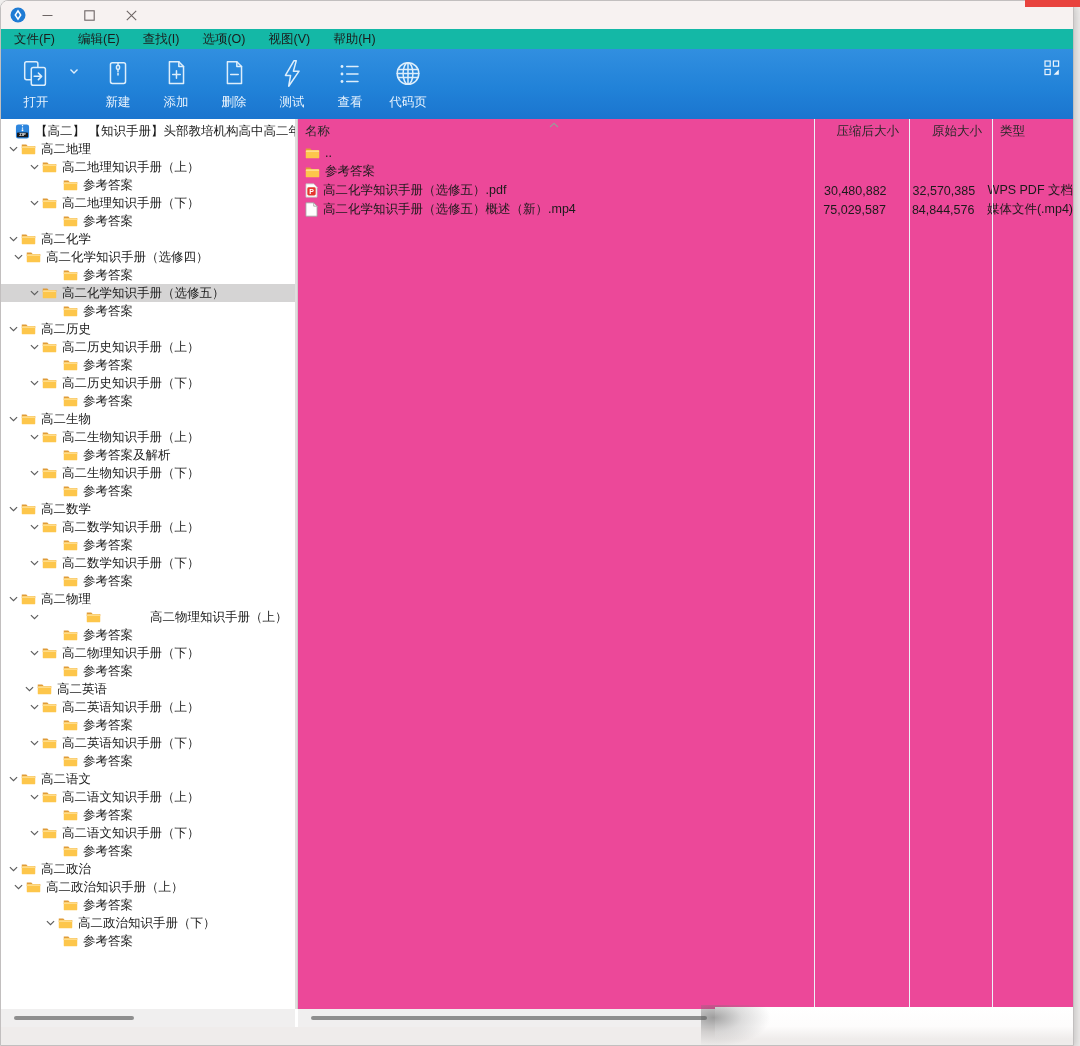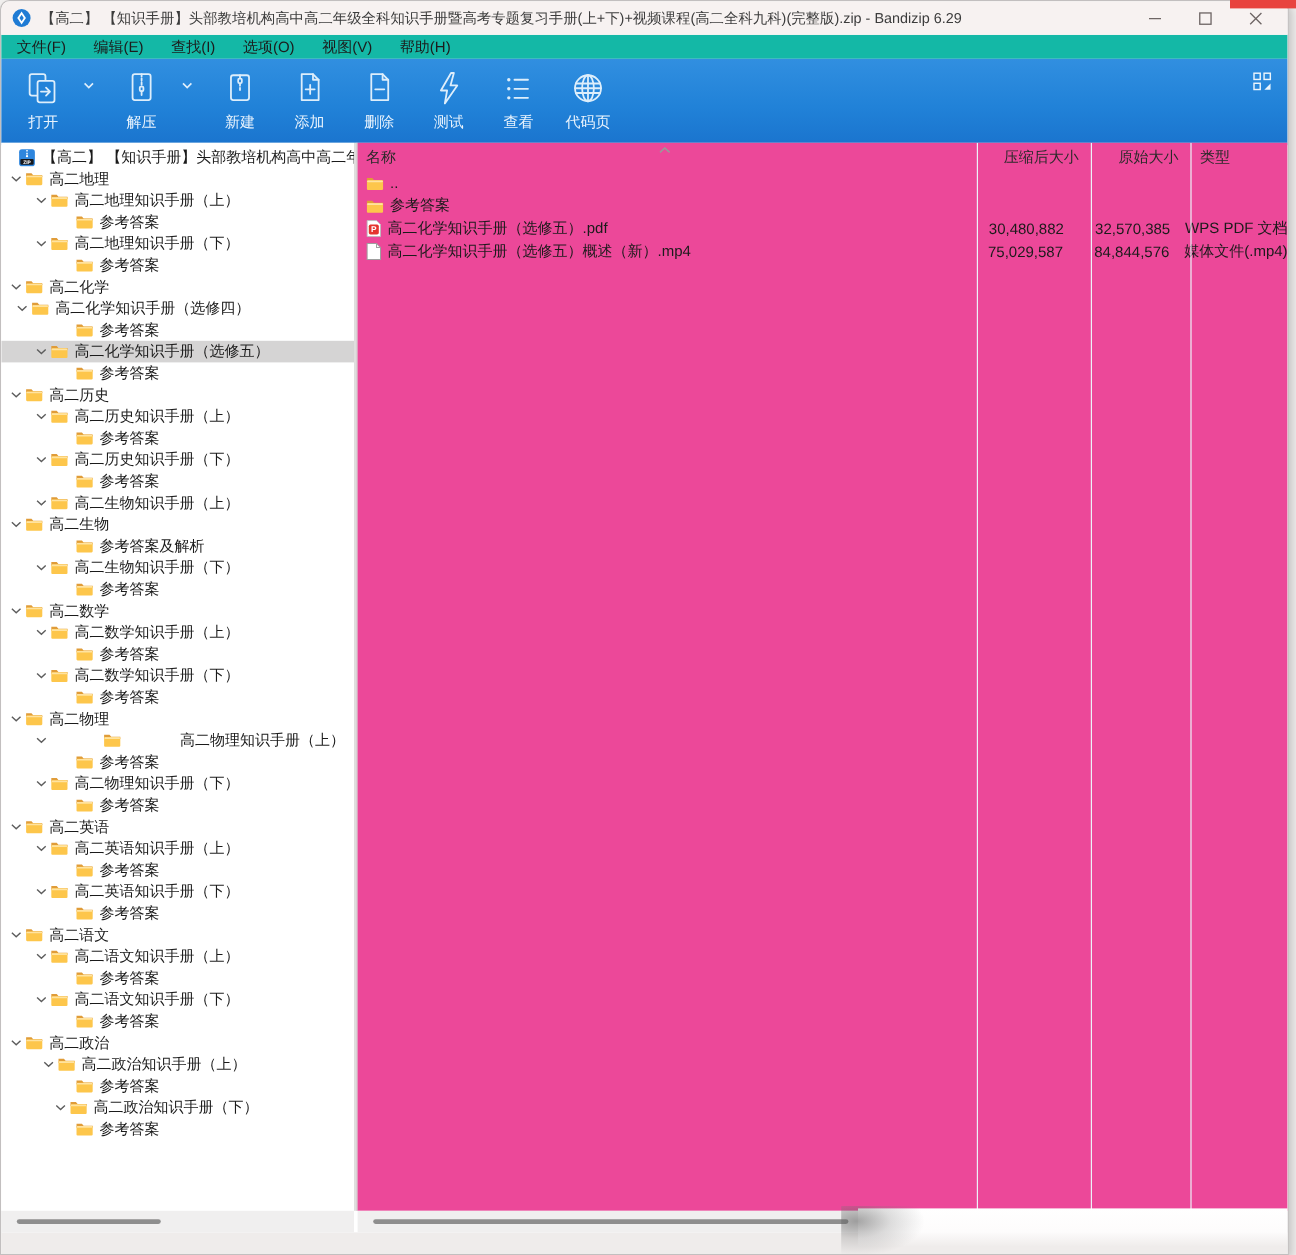--- a/index.html
+++ b/index.html
@@ -64,21 +64,20 @@
 <div class="window">
 
   <div class="titlebar">
     <span class="app-logo">
       <svg width="16" height="16" viewBox="0 0 16 16">
           <circle cx="8" cy="8" r="7.5" fill="#1f7bd4"></circle>
           <path d="M8 2.6 L11.6 8 L8 13.4 L4.4 8 Z" fill="#ffffff"></path>
           <path d="M8 5.2 L9.8 8 L8 10.8 L6.2 8 Z" fill="#1f7bd4"></path>
         </svg>
     </span>
-    <span class="title-text">【高二】 【知识手册】头部教培机构高中高二年级全科知识手册暨高考专题复习手册(上+下)+视频课程(高二全科九科)(完整版).zip - Bandizip 6.29</span>
     <span class="win-controls">
       <span class="win-btn">
         <svg width="11" height="11" viewBox="0 0 11 11">
             <path d="M0.5 5.5 h10" stroke="#6e6665" stroke-width="1.1" fill="none"></path>
           </svg>
       </span>
       <span class="win-btn">
         <svg width="11" height="11" viewBox="0 0 11 11">
             <rect x="0.8" y="0.8" width="9.4" height="9.4" fill="none" stroke="#6e6665" stroke-width="1.1"></rect>
           </svg>
@@ -118,40 +117,20 @@
           <svg viewBox="0 0 10 7" width="10" height="7">
             <polyline points="1.5,1.5 5,5 8.5,1.5" fill="none" stroke="#dfeefb" stroke-width="1.4"></polyline>
           </svg>
         </span>
       </span>
       <span class="tb-group">
         <span class="tb-btn">
           <span class="ticon">
             <svg viewBox="0 0 34 34" width="32" height="32">
               <g fill="none" stroke="#ddeefb" stroke-width="1.6" stroke-linecap="round" stroke-linejoin="round">
-                <rect x="9" y="4" width="16" height="23" rx="2"></rect>
-                <path d="M17 4 v10" stroke-dasharray="2 1.7"></path>
-                <rect x="15.4" y="15" width="3.2" height="4" rx="1"></rect>
-                <path d="M17 19 v3.5"></path>
-              </g>
-            </svg>
-          </span>
-          <span class="tb-label">解压</span>
-        </span>
-        <span class="tb-dd">
-          <svg viewBox="0 0 10 7" width="10" height="7">
-            <polyline points="1.5,1.5 5,5 8.5,1.5" fill="none" stroke="#dfeefb" stroke-width="1.4"></polyline>
-          </svg>
-        </span>
-      </span>
-      <span class="tb-group">
-        <span class="tb-btn">
-          <span class="ticon">
-            <svg viewBox="0 0 34 34" width="32" height="32">
-              <g fill="none" stroke="#ddeefb" stroke-width="1.6" stroke-linecap="round" stroke-linejoin="round">
                 <rect x="9" y="5" width="16" height="22" rx="2"></rect>
                 <path d="M17 5 v14" stroke-dasharray="2 1.7"></path>
                 <rect x="15.4" y="8" width="3.2" height="4" rx="1" fill="#2182d8"></rect>
               </g>
             </svg>
           </span>
           <span class="tb-label">新建</span>
         </span>
       </span>
       <span class="tb-group">
@@ -447,75 +426,142 @@
           <span class="chev-slot"></span>
           <span class="ic">
             <svg viewBox="0 0 16 13" width="15" height="12">
               <path d="M0.7 1.5 h4.9 l1.5 1.8 h8.2 v1.6 H0.7 Z" fill="#e09c38"></path>
               <rect x="0.7" y="3.5" width="14.6" height="8.8" rx="1" fill="#fdc64b"></rect>
               <rect x="0.9" y="3.7" width="14.2" height="1.5" rx="0.7" fill="#ffe3a0"></rect>
             </svg>
           </span>
           <span>参考答案</span>
         </div>
+        <div class="tree-row" style="padding-left: 4px;">
+          <span class="chev-slot">
+            <svg viewBox="0 0 10 6" width="9" height="6">
+              <polyline points="1,1 5,4.8 9,1" fill="none" stroke="#5d5d5d" stroke-width="1.3"></polyline>
+            </svg>
+          </span>
+          <span class="ic">
+            <svg viewBox="0 0 16 13" width="15" height="12">
+              <path d="M0.7 1.5 h4.9 l1.5 1.8 h8.2 v1.6 H0.7 Z" fill="#e09c38"></path>
+              <rect x="0.7" y="3.5" width="14.6" height="8.8" rx="1" fill="#fdc64b"></rect>
+              <rect x="0.9" y="3.7" width="14.2" height="1.5" rx="0.7" fill="#ffe3a0"></rect>
+            </svg>
+          </span>
+          <span>高二生物</span>
+        </div>
         <div class="tree-row" style="padding-left: 25px;">
           <span class="chev-slot">
             <svg viewBox="0 0 10 6" width="9" height="6">
               <polyline points="1,1 5,4.8 9,1" fill="none" stroke="#5d5d5d" stroke-width="1.3"></polyline>
             </svg>
           </span>
           <span class="ic">
             <svg viewBox="0 0 16 13" width="15" height="12">
               <path d="M0.7 1.5 h4.9 l1.5 1.8 h8.2 v1.6 H0.7 Z" fill="#e09c38"></path>
               <rect x="0.7" y="3.5" width="14.6" height="8.8" rx="1" fill="#fdc64b"></rect>
               <rect x="0.9" y="3.7" width="14.2" height="1.5" rx="0.7" fill="#ffe3a0"></rect>
             </svg>
           </span>
           <span>高二生物知识手册（上）</span>
         </div>
+        <div class="tree-row" style="padding-left: 46px;">
+          <span class="chev-slot"></span>
+          <span class="ic">
+            <svg viewBox="0 0 16 13" width="15" height="12">
+              <path d="M0.7 1.5 h4.9 l1.5 1.8 h8.2 v1.6 H0.7 Z" fill="#e09c38"></path>
+              <rect x="0.7" y="3.5" width="14.6" height="8.8" rx="1" fill="#fdc64b"></rect>
+              <rect x="0.9" y="3.7" width="14.2" height="1.5" rx="0.7" fill="#ffe3a0"></rect>
+            </svg>
+          </span>
+          <span>参考答案及解析</span>
+        </div>
+        <div class="tree-row" style="padding-left: 25px;">
+          <span class="chev-slot">
+            <svg viewBox="0 0 10 6" width="9" height="6">
+              <polyline points="1,1 5,4.8 9,1" fill="none" stroke="#5d5d5d" stroke-width="1.3"></polyline>
+            </svg>
+          </span>
+          <span class="ic">
+            <svg viewBox="0 0 16 13" width="15" height="12">
+              <path d="M0.7 1.5 h4.9 l1.5 1.8 h8.2 v1.6 H0.7 Z" fill="#e09c38"></path>
+              <rect x="0.7" y="3.5" width="14.6" height="8.8" rx="1" fill="#fdc64b"></rect>
+              <rect x="0.9" y="3.7" width="14.2" height="1.5" rx="0.7" fill="#ffe3a0"></rect>
+            </svg>
+          </span>
+          <span>高二生物知识手册（下）</span>
+        </div>
+        <div class="tree-row" style="padding-left: 46px;">
+          <span class="chev-slot"></span>
+          <span class="ic">
+            <svg viewBox="0 0 16 13" width="15" height="12">
+              <path d="M0.7 1.5 h4.9 l1.5 1.8 h8.2 v1.6 H0.7 Z" fill="#e09c38"></path>
+              <rect x="0.7" y="3.5" width="14.6" height="8.8" rx="1" fill="#fdc64b"></rect>
+              <rect x="0.9" y="3.7" width="14.2" height="1.5" rx="0.7" fill="#ffe3a0"></rect>
+            </svg>
+          </span>
+          <span>参考答案</span>
+        </div>
         <div class="tree-row" style="padding-left: 4px;">
           <span class="chev-slot">
             <svg viewBox="0 0 10 6" width="9" height="6">
               <polyline points="1,1 5,4.8 9,1" fill="none" stroke="#5d5d5d" stroke-width="1.3"></polyline>
             </svg>
           </span>
           <span class="ic">
             <svg viewBox="0 0 16 13" width="15" height="12">
               <path d="M0.7 1.5 h4.9 l1.5 1.8 h8.2 v1.6 H0.7 Z" fill="#e09c38"></path>
               <rect x="0.7" y="3.5" width="14.6" height="8.8" rx="1" fill="#fdc64b"></rect>
               <rect x="0.9" y="3.7" width="14.2" height="1.5" rx="0.7" fill="#ffe3a0"></rect>
             </svg>
           </span>
-          <span>高二生物</span>
-        </div>
-        <div class="tree-row" style="padding-left: 46px;">
-          <span class="chev-slot"></span>
-          <span class="ic">
-            <svg viewBox="0 0 16 13" width="15" height="12">
-              <path d="M0.7 1.5 h4.9 l1.5 1.8 h8.2 v1.6 H0.7 Z" fill="#e09c38"></path>
-              <rect x="0.7" y="3.5" width="14.6" height="8.8" rx="1" fill="#fdc64b"></rect>
-              <rect x="0.9" y="3.7" width="14.2" height="1.5" rx="0.7" fill="#ffe3a0"></rect>
-            </svg>
-          </span>
-          <span>参考答案及解析</span>
-        </div>
-        <div class="tree-row" style="padding-left: 25px;">
-          <span class="chev-slot">
-            <svg viewBox="0 0 10 6" width="9" height="6">
-              <polyline points="1,1 5,4.8 9,1" fill="none" stroke="#5d5d5d" stroke-width="1.3"></polyline>
-            </svg>
-          </span>
-          <span class="ic">
-            <svg viewBox="0 0 16 13" width="15" height="12">
-              <path d="M0.7 1.5 h4.9 l1.5 1.8 h8.2 v1.6 H0.7 Z" fill="#e09c38"></path>
-              <rect x="0.7" y="3.5" width="14.6" height="8.8" rx="1" fill="#fdc64b"></rect>
-              <rect x="0.9" y="3.7" width="14.2" height="1.5" rx="0.7" fill="#ffe3a0"></rect>
-            </svg>
-          </span>
-          <span>高二生物知识手册（下）</span>
+          <span>高二数学</span>
+        </div>
+        <div class="tree-row" style="padding-left: 25px;">
+          <span class="chev-slot">
+            <svg viewBox="0 0 10 6" width="9" height="6">
+              <polyline points="1,1 5,4.8 9,1" fill="none" stroke="#5d5d5d" stroke-width="1.3"></polyline>
+            </svg>
+          </span>
+          <span class="ic">
+            <svg viewBox="0 0 16 13" width="15" height="12">
+              <path d="M0.7 1.5 h4.9 l1.5 1.8 h8.2 v1.6 H0.7 Z" fill="#e09c38"></path>
+              <rect x="0.7" y="3.5" width="14.6" height="8.8" rx="1" fill="#fdc64b"></rect>
+              <rect x="0.9" y="3.7" width="14.2" height="1.5" rx="0.7" fill="#ffe3a0"></rect>
+            </svg>
+          </span>
+          <span>高二数学知识手册（上）</span>
+        </div>
+        <div class="tree-row" style="padding-left: 46px;">
+          <span class="chev-slot"></span>
+          <span class="ic">
+            <svg viewBox="0 0 16 13" width="15" height="12">
+              <path d="M0.7 1.5 h4.9 l1.5 1.8 h8.2 v1.6 H0.7 Z" fill="#e09c38"></path>
+              <rect x="0.7" y="3.5" width="14.6" height="8.8" rx="1" fill="#fdc64b"></rect>
+              <rect x="0.9" y="3.7" width="14.2" height="1.5" rx="0.7" fill="#ffe3a0"></rect>
+            </svg>
+          </span>
+          <span>参考答案</span>
+        </div>
+        <div class="tree-row" style="padding-left: 25px;">
+          <span class="chev-slot">
+            <svg viewBox="0 0 10 6" width="9" height="6">
+              <polyline points="1,1 5,4.8 9,1" fill="none" stroke="#5d5d5d" stroke-width="1.3"></polyline>
+            </svg>
+          </span>
+          <span class="ic">
+            <svg viewBox="0 0 16 13" width="15" height="12">
+              <path d="M0.7 1.5 h4.9 l1.5 1.8 h8.2 v1.6 H0.7 Z" fill="#e09c38"></path>
+              <rect x="0.7" y="3.5" width="14.6" height="8.8" rx="1" fill="#fdc64b"></rect>
+              <rect x="0.9" y="3.7" width="14.2" height="1.5" rx="0.7" fill="#ffe3a0"></rect>
+            </svg>
+          </span>
+          <span>高二数学知识手册（下）</span>
         </div>
         <div class="tree-row" style="padding-left: 46px;">
           <span class="chev-slot"></span>
           <span class="ic">
             <svg viewBox="0 0 16 13" width="15" height="12">
               <path d="M0.7 1.5 h4.9 l1.5 1.8 h8.2 v1.6 H0.7 Z" fill="#e09c38"></path>
               <rect x="0.7" y="3.5" width="14.6" height="8.8" rx="1" fill="#fdc64b"></rect>
               <rect x="0.9" y="3.7" width="14.2" height="1.5" rx="0.7" fill="#ffe3a0"></rect>
             </svg>
           </span>
@@ -527,62 +573,129 @@
               <polyline points="1,1 5,4.8 9,1" fill="none" stroke="#5d5d5d" stroke-width="1.3"></polyline>
             </svg>
           </span>
           <span class="ic">
             <svg viewBox="0 0 16 13" width="15" height="12">
               <path d="M0.7 1.5 h4.9 l1.5 1.8 h8.2 v1.6 H0.7 Z" fill="#e09c38"></path>
               <rect x="0.7" y="3.5" width="14.6" height="8.8" rx="1" fill="#fdc64b"></rect>
               <rect x="0.9" y="3.7" width="14.2" height="1.5" rx="0.7" fill="#ffe3a0"></rect>
             </svg>
           </span>
-          <span>高二数学</span>
-        </div>
-        <div class="tree-row" style="padding-left: 25px;">
-          <span class="chev-slot">
-            <svg viewBox="0 0 10 6" width="9" height="6">
-              <polyline points="1,1 5,4.8 9,1" fill="none" stroke="#5d5d5d" stroke-width="1.3"></polyline>
-            </svg>
-          </span>
-          <span class="ic">
-            <svg viewBox="0 0 16 13" width="15" height="12">
-              <path d="M0.7 1.5 h4.9 l1.5 1.8 h8.2 v1.6 H0.7 Z" fill="#e09c38"></path>
-              <rect x="0.7" y="3.5" width="14.6" height="8.8" rx="1" fill="#fdc64b"></rect>
-              <rect x="0.9" y="3.7" width="14.2" height="1.5" rx="0.7" fill="#ffe3a0"></rect>
-            </svg>
-          </span>
-          <span>高二数学知识手册（上）</span>
-        </div>
-        <div class="tree-row" style="padding-left: 46px;">
-          <span class="chev-slot"></span>
-          <span class="ic">
-            <svg viewBox="0 0 16 13" width="15" height="12">
-              <path d="M0.7 1.5 h4.9 l1.5 1.8 h8.2 v1.6 H0.7 Z" fill="#e09c38"></path>
-              <rect x="0.7" y="3.5" width="14.6" height="8.8" rx="1" fill="#fdc64b"></rect>
-              <rect x="0.9" y="3.7" width="14.2" height="1.5" rx="0.7" fill="#ffe3a0"></rect>
-            </svg>
-          </span>
-          <span>参考答案</span>
-        </div>
-        <div class="tree-row" style="padding-left: 25px;">
-          <span class="chev-slot">
-            <svg viewBox="0 0 10 6" width="9" height="6">
-              <polyline points="1,1 5,4.8 9,1" fill="none" stroke="#5d5d5d" stroke-width="1.3"></polyline>
-            </svg>
-          </span>
-          <span class="ic">
-            <svg viewBox="0 0 16 13" width="15" height="12">
-              <path d="M0.7 1.5 h4.9 l1.5 1.8 h8.2 v1.6 H0.7 Z" fill="#e09c38"></path>
-              <rect x="0.7" y="3.5" width="14.6" height="8.8" rx="1" fill="#fdc64b"></rect>
-              <rect x="0.9" y="3.7" width="14.2" height="1.5" rx="0.7" fill="#ffe3a0"></rect>
-            </svg>
-          </span>
-          <span>高二数学知识手册（下）</span>
+          <span>高二物理</span>
+        </div>
+        <div class="tree-row" style="padding-left: 25px; gap: 44px;">
+          <span class="chev-slot">
+            <svg viewBox="0 0 10 6" width="9" height="6">
+              <polyline points="1,1 5,4.8 9,1" fill="none" stroke="#5d5d5d" stroke-width="1.3"></polyline>
+            </svg>
+          </span>
+          <span class="ic">
+            <svg viewBox="0 0 16 13" width="15" height="12">
+              <path d="M0.7 1.5 h4.9 l1.5 1.8 h8.2 v1.6 H0.7 Z" fill="#e09c38"></path>
+              <rect x="0.7" y="3.5" width="14.6" height="8.8" rx="1" fill="#fdc64b"></rect>
+              <rect x="0.9" y="3.7" width="14.2" height="1.5" rx="0.7" fill="#ffe3a0"></rect>
+            </svg>
+          </span>
+          <span>高二物理知识手册（上）</span>
+        </div>
+        <div class="tree-row" style="padding-left: 46px;">
+          <span class="chev-slot"></span>
+          <span class="ic">
+            <svg viewBox="0 0 16 13" width="15" height="12">
+              <path d="M0.7 1.5 h4.9 l1.5 1.8 h8.2 v1.6 H0.7 Z" fill="#e09c38"></path>
+              <rect x="0.7" y="3.5" width="14.6" height="8.8" rx="1" fill="#fdc64b"></rect>
+              <rect x="0.9" y="3.7" width="14.2" height="1.5" rx="0.7" fill="#ffe3a0"></rect>
+            </svg>
+          </span>
+          <span>参考答案</span>
+        </div>
+        <div class="tree-row" style="padding-left: 25px;">
+          <span class="chev-slot">
+            <svg viewBox="0 0 10 6" width="9" height="6">
+              <polyline points="1,1 5,4.8 9,1" fill="none" stroke="#5d5d5d" stroke-width="1.3"></polyline>
+            </svg>
+          </span>
+          <span class="ic">
+            <svg viewBox="0 0 16 13" width="15" height="12">
+              <path d="M0.7 1.5 h4.9 l1.5 1.8 h8.2 v1.6 H0.7 Z" fill="#e09c38"></path>
+              <rect x="0.7" y="3.5" width="14.6" height="8.8" rx="1" fill="#fdc64b"></rect>
+              <rect x="0.9" y="3.7" width="14.2" height="1.5" rx="0.7" fill="#ffe3a0"></rect>
+            </svg>
+          </span>
+          <span>高二物理知识手册（下）</span>
+        </div>
+        <div class="tree-row" style="padding-left: 46px;">
+          <span class="chev-slot"></span>
+          <span class="ic">
+            <svg viewBox="0 0 16 13" width="15" height="12">
+              <path d="M0.7 1.5 h4.9 l1.5 1.8 h8.2 v1.6 H0.7 Z" fill="#e09c38"></path>
+              <rect x="0.7" y="3.5" width="14.6" height="8.8" rx="1" fill="#fdc64b"></rect>
+              <rect x="0.9" y="3.7" width="14.2" height="1.5" rx="0.7" fill="#ffe3a0"></rect>
+            </svg>
+          </span>
+          <span>参考答案</span>
+        </div>
+        <div class="tree-row" style="padding-left: 20px;">
+          <span class="chev-slot">
+            <svg viewBox="0 0 10 6" width="9" height="6">
+              <polyline points="1,1 5,4.8 9,1" fill="none" stroke="#5d5d5d" stroke-width="1.3"></polyline>
+            </svg>
+          </span>
+          <span class="ic">
+            <svg viewBox="0 0 16 13" width="15" height="12">
+              <path d="M0.7 1.5 h4.9 l1.5 1.8 h8.2 v1.6 H0.7 Z" fill="#e09c38"></path>
+              <rect x="0.7" y="3.5" width="14.6" height="8.8" rx="1" fill="#fdc64b"></rect>
+              <rect x="0.9" y="3.7" width="14.2" height="1.5" rx="0.7" fill="#ffe3a0"></rect>
+            </svg>
+          </span>
+          <span>高二英语</span>
+        </div>
+        <div class="tree-row" style="padding-left: 25px;">
+          <span class="chev-slot">
+            <svg viewBox="0 0 10 6" width="9" height="6">
+              <polyline points="1,1 5,4.8 9,1" fill="none" stroke="#5d5d5d" stroke-width="1.3"></polyline>
+            </svg>
+          </span>
+          <span class="ic">
+            <svg viewBox="0 0 16 13" width="15" height="12">
+              <path d="M0.7 1.5 h4.9 l1.5 1.8 h8.2 v1.6 H0.7 Z" fill="#e09c38"></path>
+              <rect x="0.7" y="3.5" width="14.6" height="8.8" rx="1" fill="#fdc64b"></rect>
+              <rect x="0.9" y="3.7" width="14.2" height="1.5" rx="0.7" fill="#ffe3a0"></rect>
+            </svg>
+          </span>
+          <span>高二英语知识手册（上）</span>
+        </div>
+        <div class="tree-row" style="padding-left: 46px;">
+          <span class="chev-slot"></span>
+          <span class="ic">
+            <svg viewBox="0 0 16 13" width="15" height="12">
+              <path d="M0.7 1.5 h4.9 l1.5 1.8 h8.2 v1.6 H0.7 Z" fill="#e09c38"></path>
+              <rect x="0.7" y="3.5" width="14.6" height="8.8" rx="1" fill="#fdc64b"></rect>
+              <rect x="0.9" y="3.7" width="14.2" height="1.5" rx="0.7" fill="#ffe3a0"></rect>
+            </svg>
+          </span>
+          <span>参考答案</span>
+        </div>
+        <div class="tree-row" style="padding-left: 25px;">
+          <span class="chev-slot">
+            <svg viewBox="0 0 10 6" width="9" height="6">
+              <polyline points="1,1 5,4.8 9,1" fill="none" stroke="#5d5d5d" stroke-width="1.3"></polyline>
+            </svg>
+          </span>
+          <span class="ic">
+            <svg viewBox="0 0 16 13" width="15" height="12">
+              <path d="M0.7 1.5 h4.9 l1.5 1.8 h8.2 v1.6 H0.7 Z" fill="#e09c38"></path>
+              <rect x="0.7" y="3.5" width="14.6" height="8.8" rx="1" fill="#fdc64b"></rect>
+              <rect x="0.9" y="3.7" width="14.2" height="1.5" rx="0.7" fill="#ffe3a0"></rect>
+            </svg>
+          </span>
+          <span>高二英语知识手册（下）</span>
         </div>
         <div class="tree-row" style="padding-left: 46px;">
           <span class="chev-slot"></span>
           <span class="ic">
             <svg viewBox="0 0 16 13" width="15" height="12">
               <path d="M0.7 1.5 h4.9 l1.5 1.8 h8.2 v1.6 H0.7 Z" fill="#e09c38"></path>
               <rect x="0.7" y="3.5" width="14.6" height="8.8" rx="1" fill="#fdc64b"></rect>
               <rect x="0.9" y="3.7" width="14.2" height="1.5" rx="0.7" fill="#ffe3a0"></rect>
             </svg>
           </span>
@@ -594,62 +707,62 @@
               <polyline points="1,1 5,4.8 9,1" fill="none" stroke="#5d5d5d" stroke-width="1.3"></polyline>
             </svg>
           </span>
           <span class="ic">
             <svg viewBox="0 0 16 13" width="15" height="12">
               <path d="M0.7 1.5 h4.9 l1.5 1.8 h8.2 v1.6 H0.7 Z" fill="#e09c38"></path>
               <rect x="0.7" y="3.5" width="14.6" height="8.8" rx="1" fill="#fdc64b"></rect>
               <rect x="0.9" y="3.7" width="14.2" height="1.5" rx="0.7" fill="#ffe3a0"></rect>
             </svg>
           </span>
-          <span>高二物理</span>
-        </div>
-        <div class="tree-row" style="padding-left: 25px; gap: 44px;">
-          <span class="chev-slot">
-            <svg viewBox="0 0 10 6" width="9" height="6">
-              <polyline points="1,1 5,4.8 9,1" fill="none" stroke="#5d5d5d" stroke-width="1.3"></polyline>
-            </svg>
-          </span>
-          <span class="ic">
-            <svg viewBox="0 0 16 13" width="15" height="12">
-              <path d="M0.7 1.5 h4.9 l1.5 1.8 h8.2 v1.6 H0.7 Z" fill="#e09c38"></path>
-              <rect x="0.7" y="3.5" width="14.6" height="8.8" rx="1" fill="#fdc64b"></rect>
-              <rect x="0.9" y="3.7" width="14.2" height="1.5" rx="0.7" fill="#ffe3a0"></rect>
-            </svg>
-          </span>
-          <span>高二物理知识手册（上）</span>
-        </div>
-        <div class="tree-row" style="padding-left: 46px;">
-          <span class="chev-slot"></span>
-          <span class="ic">
-            <svg viewBox="0 0 16 13" width="15" height="12">
-              <path d="M0.7 1.5 h4.9 l1.5 1.8 h8.2 v1.6 H0.7 Z" fill="#e09c38"></path>
-              <rect x="0.7" y="3.5" width="14.6" height="8.8" rx="1" fill="#fdc64b"></rect>
-              <rect x="0.9" y="3.7" width="14.2" height="1.5" rx="0.7" fill="#ffe3a0"></rect>
-            </svg>
-          </span>
-          <span>参考答案</span>
-        </div>
-        <div class="tree-row" style="padding-left: 25px;">
-          <span class="chev-slot">
-            <svg viewBox="0 0 10 6" width="9" height="6">
-              <polyline points="1,1 5,4.8 9,1" fill="none" stroke="#5d5d5d" stroke-width="1.3"></polyline>
-            </svg>
-          </span>
-          <span class="ic">
-            <svg viewBox="0 0 16 13" width="15" height="12">
-              <path d="M0.7 1.5 h4.9 l1.5 1.8 h8.2 v1.6 H0.7 Z" fill="#e09c38"></path>
-              <rect x="0.7" y="3.5" width="14.6" height="8.8" rx="1" fill="#fdc64b"></rect>
-              <rect x="0.9" y="3.7" width="14.2" height="1.5" rx="0.7" fill="#ffe3a0"></rect>
-            </svg>
-          </span>
-          <span>高二物理知识手册（下）</span>
+          <span>高二语文</span>
+        </div>
+        <div class="tree-row" style="padding-left: 25px;">
+          <span class="chev-slot">
+            <svg viewBox="0 0 10 6" width="9" height="6">
+              <polyline points="1,1 5,4.8 9,1" fill="none" stroke="#5d5d5d" stroke-width="1.3"></polyline>
+            </svg>
+          </span>
+          <span class="ic">
+            <svg viewBox="0 0 16 13" width="15" height="12">
+              <path d="M0.7 1.5 h4.9 l1.5 1.8 h8.2 v1.6 H0.7 Z" fill="#e09c38"></path>
+              <rect x="0.7" y="3.5" width="14.6" height="8.8" rx="1" fill="#fdc64b"></rect>
+              <rect x="0.9" y="3.7" width="14.2" height="1.5" rx="0.7" fill="#ffe3a0"></rect>
+            </svg>
+          </span>
+          <span>高二语文知识手册（上）</span>
+        </div>
+        <div class="tree-row" style="padding-left: 46px;">
+          <span class="chev-slot"></span>
+          <span class="ic">
+            <svg viewBox="0 0 16 13" width="15" height="12">
+              <path d="M0.7 1.5 h4.9 l1.5 1.8 h8.2 v1.6 H0.7 Z" fill="#e09c38"></path>
+              <rect x="0.7" y="3.5" width="14.6" height="8.8" rx="1" fill="#fdc64b"></rect>
+              <rect x="0.9" y="3.7" width="14.2" height="1.5" rx="0.7" fill="#ffe3a0"></rect>
+            </svg>
+          </span>
+          <span>参考答案</span>
+        </div>
+        <div class="tree-row" style="padding-left: 25px;">
+          <span class="chev-slot">
+            <svg viewBox="0 0 10 6" width="9" height="6">
+              <polyline points="1,1 5,4.8 9,1" fill="none" stroke="#5d5d5d" stroke-width="1.3"></polyline>
+            </svg>
+          </span>
+          <span class="ic">
+            <svg viewBox="0 0 16 13" width="15" height="12">
+              <path d="M0.7 1.5 h4.9 l1.5 1.8 h8.2 v1.6 H0.7 Z" fill="#e09c38"></path>
+              <rect x="0.7" y="3.5" width="14.6" height="8.8" rx="1" fill="#fdc64b"></rect>
+              <rect x="0.9" y="3.7" width="14.2" height="1.5" rx="0.7" fill="#ffe3a0"></rect>
+            </svg>
+          </span>
+          <span>高二语文知识手册（下）</span>
         </div>
         <div class="tree-row" style="padding-left: 46px;">
           <span class="chev-slot"></span>
           <span class="ic">
             <svg viewBox="0 0 16 13" width="15" height="12">
               <path d="M0.7 1.5 h4.9 l1.5 1.8 h8.2 v1.6 H0.7 Z" fill="#e09c38"></path>
               <rect x="0.7" y="3.5" width="14.6" height="8.8" rx="1" fill="#fdc64b"></rect>
               <rect x="0.9" y="3.7" width="14.2" height="1.5" rx="0.7" fill="#ffe3a0"></rect>
             </svg>
           </span>
@@ -661,157 +774,23 @@
               <polyline points="1,1 5,4.8 9,1" fill="none" stroke="#5d5d5d" stroke-width="1.3"></polyline>
             </svg>
           </span>
           <span class="ic">
             <svg viewBox="0 0 16 13" width="15" height="12">
               <path d="M0.7 1.5 h4.9 l1.5 1.8 h8.2 v1.6 H0.7 Z" fill="#e09c38"></path>
               <rect x="0.7" y="3.5" width="14.6" height="8.8" rx="1" fill="#fdc64b"></rect>
               <rect x="0.9" y="3.7" width="14.2" height="1.5" rx="0.7" fill="#ffe3a0"></rect>
             </svg>
           </span>
-          <span>高二英语</span>
-        </div>
-        <div class="tree-row" style="padding-left: 25px;">
-          <span class="chev-slot">
-            <svg viewBox="0 0 10 6" width="9" height="6">
-              <polyline points="1,1 5,4.8 9,1" fill="none" stroke="#5d5d5d" stroke-width="1.3"></polyline>
-            </svg>
-          </span>
-          <span class="ic">
-            <svg viewBox="0 0 16 13" width="15" height="12">
-              <path d="M0.7 1.5 h4.9 l1.5 1.8 h8.2 v1.6 H0.7 Z" fill="#e09c38"></path>
-              <rect x="0.7" y="3.5" width="14.6" height="8.8" rx="1" fill="#fdc64b"></rect>
-              <rect x="0.9" y="3.7" width="14.2" height="1.5" rx="0.7" fill="#ffe3a0"></rect>
-            </svg>
-          </span>
-          <span>高二英语知识手册（上）</span>
-        </div>
-        <div class="tree-row" style="padding-left: 46px;">
-          <span class="chev-slot"></span>
-          <span class="ic">
-            <svg viewBox="0 0 16 13" width="15" height="12">
-              <path d="M0.7 1.5 h4.9 l1.5 1.8 h8.2 v1.6 H0.7 Z" fill="#e09c38"></path>
-              <rect x="0.7" y="3.5" width="14.6" height="8.8" rx="1" fill="#fdc64b"></rect>
-              <rect x="0.9" y="3.7" width="14.2" height="1.5" rx="0.7" fill="#ffe3a0"></rect>
-            </svg>
-          </span>
-          <span>参考答案</span>
-        </div>
-        <div class="tree-row" style="padding-left: 25px;">
-          <span class="chev-slot">
-            <svg viewBox="0 0 10 6" width="9" height="6">
-              <polyline points="1,1 5,4.8 9,1" fill="none" stroke="#5d5d5d" stroke-width="1.3"></polyline>
-            </svg>
-          </span>
-          <span class="ic">
-            <svg viewBox="0 0 16 13" width="15" height="12">
-              <path d="M0.7 1.5 h4.9 l1.5 1.8 h8.2 v1.6 H0.7 Z" fill="#e09c38"></path>
-              <rect x="0.7" y="3.5" width="14.6" height="8.8" rx="1" fill="#fdc64b"></rect>
-              <rect x="0.9" y="3.7" width="14.2" height="1.5" rx="0.7" fill="#ffe3a0"></rect>
-            </svg>
-          </span>
-          <span>高二英语知识手册（下）</span>
-        </div>
-        <div class="tree-row" style="padding-left: 46px;">
-          <span class="chev-slot"></span>
-          <span class="ic">
-            <svg viewBox="0 0 16 13" width="15" height="12">
-              <path d="M0.7 1.5 h4.9 l1.5 1.8 h8.2 v1.6 H0.7 Z" fill="#e09c38"></path>
-              <rect x="0.7" y="3.5" width="14.6" height="8.8" rx="1" fill="#fdc64b"></rect>
-              <rect x="0.9" y="3.7" width="14.2" height="1.5" rx="0.7" fill="#ffe3a0"></rect>
-            </svg>
-          </span>
-          <span>参考答案</span>
-        </div>
-        <div class="tree-row" style="padding-left: 4px;">
-          <span class="chev-slot">
-            <svg viewBox="0 0 10 6" width="9" height="6">
-              <polyline points="1,1 5,4.8 9,1" fill="none" stroke="#5d5d5d" stroke-width="1.3"></polyline>
-            </svg>
-          </span>
-          <span class="ic">
-            <svg viewBox="0 0 16 13" width="15" height="12">
-              <path d="M0.7 1.5 h4.9 l1.5 1.8 h8.2 v1.6 H0.7 Z" fill="#e09c38"></path>
-              <rect x="0.7" y="3.5" width="14.6" height="8.8" rx="1" fill="#fdc64b"></rect>
-              <rect x="0.9" y="3.7" width="14.2" height="1.5" rx="0.7" fill="#ffe3a0"></rect>
-            </svg>
-          </span>
-          <span>高二语文</span>
-        </div>
-        <div class="tree-row" style="padding-left: 25px;">
-          <span class="chev-slot">
-            <svg viewBox="0 0 10 6" width="9" height="6">
-              <polyline points="1,1 5,4.8 9,1" fill="none" stroke="#5d5d5d" stroke-width="1.3"></polyline>
-            </svg>
-          </span>
-          <span class="ic">
-            <svg viewBox="0 0 16 13" width="15" height="12">
-              <path d="M0.7 1.5 h4.9 l1.5 1.8 h8.2 v1.6 H0.7 Z" fill="#e09c38"></path>
-              <rect x="0.7" y="3.5" width="14.6" height="8.8" rx="1" fill="#fdc64b"></rect>
-              <rect x="0.9" y="3.7" width="14.2" height="1.5" rx="0.7" fill="#ffe3a0"></rect>
-            </svg>
-          </span>
-          <span>高二语文知识手册（上）</span>
-        </div>
-        <div class="tree-row" style="padding-left: 46px;">
-          <span class="chev-slot"></span>
-          <span class="ic">
-            <svg viewBox="0 0 16 13" width="15" height="12">
-              <path d="M0.7 1.5 h4.9 l1.5 1.8 h8.2 v1.6 H0.7 Z" fill="#e09c38"></path>
-              <rect x="0.7" y="3.5" width="14.6" height="8.8" rx="1" fill="#fdc64b"></rect>
-              <rect x="0.9" y="3.7" width="14.2" height="1.5" rx="0.7" fill="#ffe3a0"></rect>
-            </svg>
-          </span>
-          <span>参考答案</span>
-        </div>
-        <div class="tree-row" style="padding-left: 25px;">
-          <span class="chev-slot">
-            <svg viewBox="0 0 10 6" width="9" height="6">
-              <polyline points="1,1 5,4.8 9,1" fill="none" stroke="#5d5d5d" stroke-width="1.3"></polyline>
-            </svg>
-          </span>
-          <span class="ic">
-            <svg viewBox="0 0 16 13" width="15" height="12">
-              <path d="M0.7 1.5 h4.9 l1.5 1.8 h8.2 v1.6 H0.7 Z" fill="#e09c38"></path>
-              <rect x="0.7" y="3.5" width="14.6" height="8.8" rx="1" fill="#fdc64b"></rect>
-              <rect x="0.9" y="3.7" width="14.2" height="1.5" rx="0.7" fill="#ffe3a0"></rect>
-            </svg>
-          </span>
-          <span>高二语文知识手册（下）</span>
-        </div>
-        <div class="tree-row" style="padding-left: 46px;">
-          <span class="chev-slot"></span>
-          <span class="ic">
-            <svg viewBox="0 0 16 13" width="15" height="12">
-              <path d="M0.7 1.5 h4.9 l1.5 1.8 h8.2 v1.6 H0.7 Z" fill="#e09c38"></path>
-              <rect x="0.7" y="3.5" width="14.6" height="8.8" rx="1" fill="#fdc64b"></rect>
-              <rect x="0.9" y="3.7" width="14.2" height="1.5" rx="0.7" fill="#ffe3a0"></rect>
-            </svg>
-          </span>
-          <span>参考答案</span>
-        </div>
-        <div class="tree-row" style="padding-left: 4px;">
-          <span class="chev-slot">
-            <svg viewBox="0 0 10 6" width="9" height="6">
-              <polyline points="1,1 5,4.8 9,1" fill="none" stroke="#5d5d5d" stroke-width="1.3"></polyline>
-            </svg>
-          </span>
-          <span class="ic">
-            <svg viewBox="0 0 16 13" width="15" height="12">
-              <path d="M0.7 1.5 h4.9 l1.5 1.8 h8.2 v1.6 H0.7 Z" fill="#e09c38"></path>
-              <rect x="0.7" y="3.5" width="14.6" height="8.8" rx="1" fill="#fdc64b"></rect>
-              <rect x="0.9" y="3.7" width="14.2" height="1.5" rx="0.7" fill="#ffe3a0"></rect>
-            </svg>
-          </span>
           <span>高二政治</span>
         </div>
-        <div class="tree-row" style="padding-left: 31px;">
+        <div class="tree-row" style="padding-left: 9px;">
           <span class="chev-slot">
             <svg viewBox="0 0 10 6" width="9" height="6">
               <polyline points="1,1 5,4.8 9,1" fill="none" stroke="#5d5d5d" stroke-width="1.3"></polyline>
             </svg>
           </span>
           <span class="ic">
             <svg viewBox="0 0 16 13" width="15" height="12">
               <path d="M0.7 1.5 h4.9 l1.5 1.8 h8.2 v1.6 H0.7 Z" fill="#e09c38"></path>
               <rect x="0.7" y="3.5" width="14.6" height="8.8" rx="1" fill="#fdc64b"></rect>
               <rect x="0.9" y="3.7" width="14.2" height="1.5" rx="0.7" fill="#ffe3a0"></rect>

